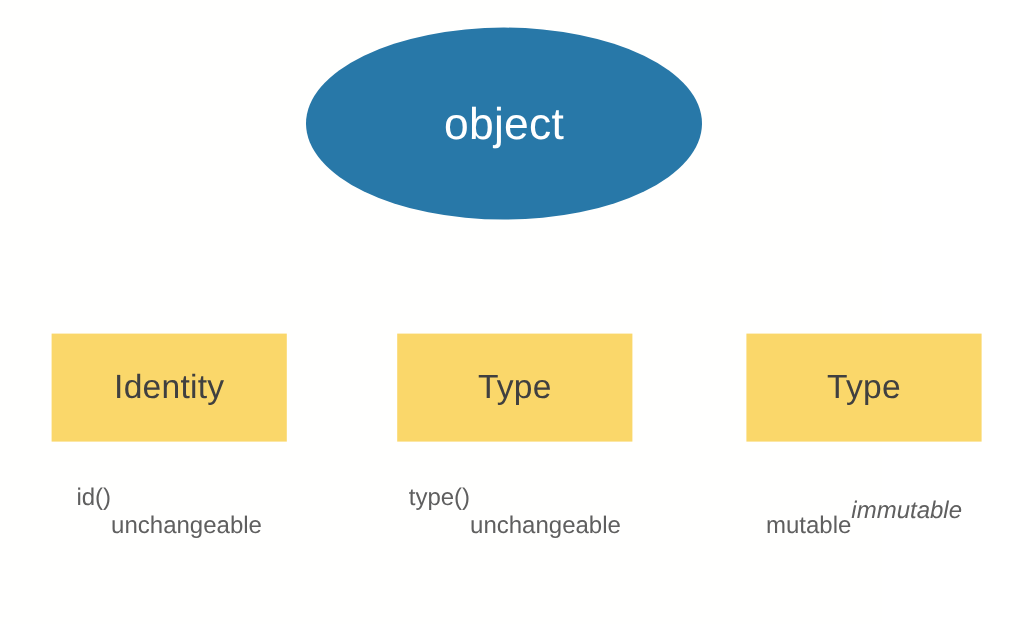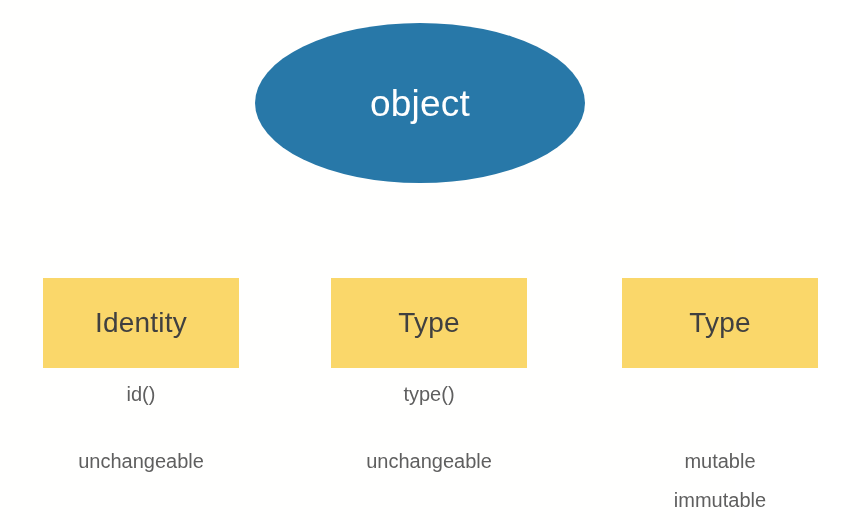--- a/index.html
+++ b/index.html
@@ -75,35 +75,34 @@
     color: #404040;
     font-size: 28px;
     font-weight: 400;
     line-height: 1;
     letter-spacing: 0.2px;
   }
 
   .notes {
     margin-top: 16px;
     display: flex;
-    flex-direction: column;
     align-items: center;
   }
   .note {
     color: #5f5f5f;
     font-size: 20px;
     font-weight: 400;
     line-height: 1.0;
     text-align: center;
     white-space: nowrap;
   }
   .note.accessor { margin-bottom: 0px; height: 23px; }
   .note.accessor.empty { visibility: hidden; }
   .note.trait-first { margin-top: 44px; }
-  .note.trait-next { margin-top: 19px; }
+  .note.trait-next { margin-top: 19px; font-style: italic; }
 </style>
 </head>
 <body>
 
 <div id="diagram">
 
   <div class="ellipse-node">
     <span class="ellipse-label">object</span>
   </div>
 

